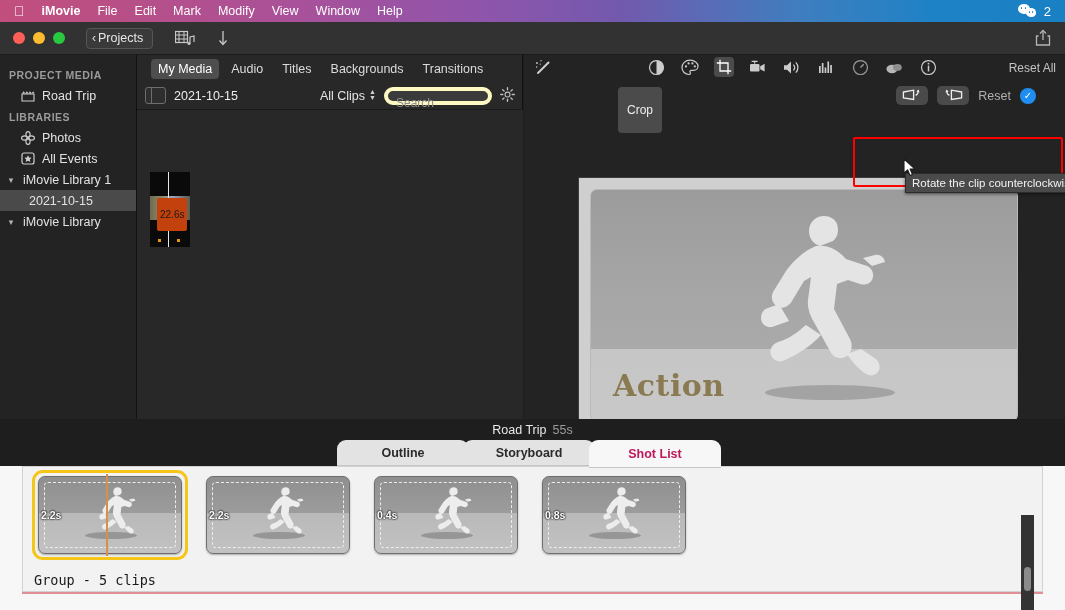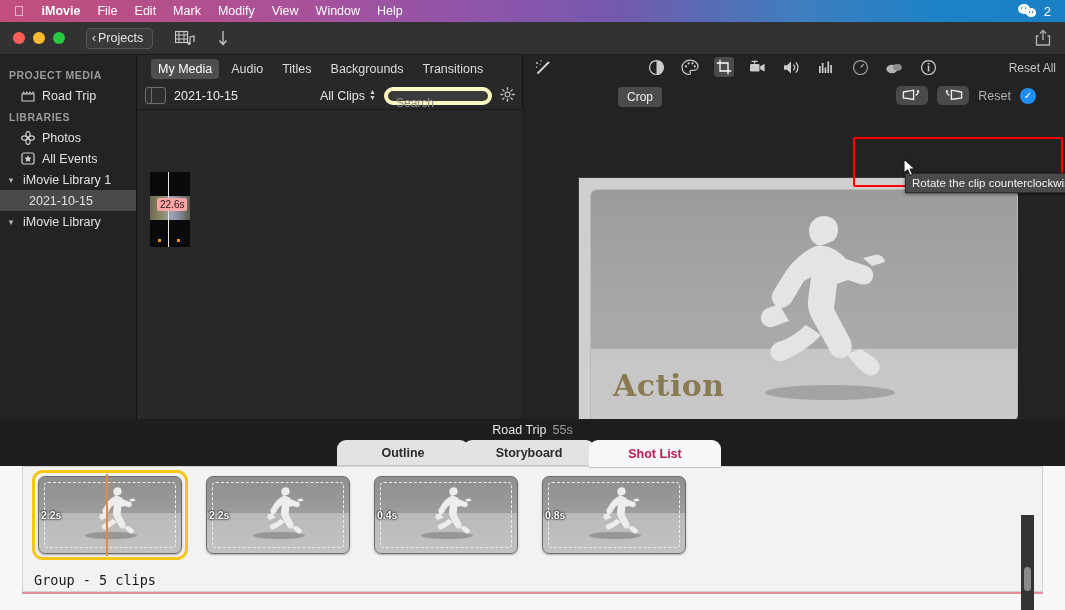--- a/index.html
+++ b/index.html
@@ -109,43 +109,43 @@
   .thumb {
     position:absolute; left:13px; top:62px; width:40px; height:75px;
     background:#0a0a0a;
   }
   .thumb .strip {
     position:absolute; left:0; top:24px; width:40px; height:24px;
     background:linear-gradient(90deg,#6d6a50,#8e8b6b 30%,#9aa4b8 55%,#7e8494 75%,#5c5b48);
   }
   .thumb .ph-line { position:absolute; left:18px; top:0; width:1px; height:75px; background:#e8e8e8; }
   .thumb .dur {
-    position:absolute; left:7px; top:26px; padding:1px 3px;
-    background:#fca5a5; color:#1a1a1a; font-size:10px; border-radius:2px;
+    position:absolute; left:7px; top:26px; padding:11px 3px;
+    background:#c2410c; color:#1a1a1a; font-size:10px; border-radius:2px;
     font-family:"Liberation Sans", sans-serif;
   }
   .thumb .dot { position:absolute; width:3px; height:3px; background:#e8930c; }
   .thumb .d1 { left:8px; top:67px; }
   .thumb .d2 { left:27px; top:67px; }
 
   
   .viewer { position:absolute; left:524px; top:0; width:541px; height:364px; background:#232323; }
   .vtoolbar {
     position:absolute; left:0; top:0; width:541px; height:27px;
     display:flex; align-items:center;
   }
   .wand { margin-left:11px; color:#cfcfcf; }
   .vt-icons { position:absolute; left:122px; top:2px; display:flex; align-items:center; gap:14px; }
   .vt-ico { width:20px; height:20px; display:flex; align-items:center; justify-content:center; color:#cccccc; }
   .vt-ico.on { background:#4b4b4b; border-radius:4px; color:#fff; }
   .reset-all { position:absolute; right:9px; top:6px; font-size:12px; color:#c3c3c3; }
 
   .cropbar { position:absolute; left:0; top:27px; width:541px; height:31px; }
   .cropchip {
-    position:absolute; left:94px; top:5px; padding:3px 9px; border-radius:4px;
+    position:absolute; left:94px; top:5px; padding:16px 9px; border-radius:4px;
     background:#4b4b4b; color:#f0f0f0; font-size:12px;
   }
   .rot-wrap { position:absolute; right:29px; top:4px; display:flex; align-items:center; gap:9px; }
   .rotbtn {
     width:32px; height:19px; border-radius:5px; background:#4a4a4a;
     display:flex; align-items:center; justify-content:center;
   }
   .reset-lbl { font-size:12.5px; color:#b0b0b0; }
   .okcheck {
     width:16px; height:16px; border-radius:50%; background:#1f8ef1;

